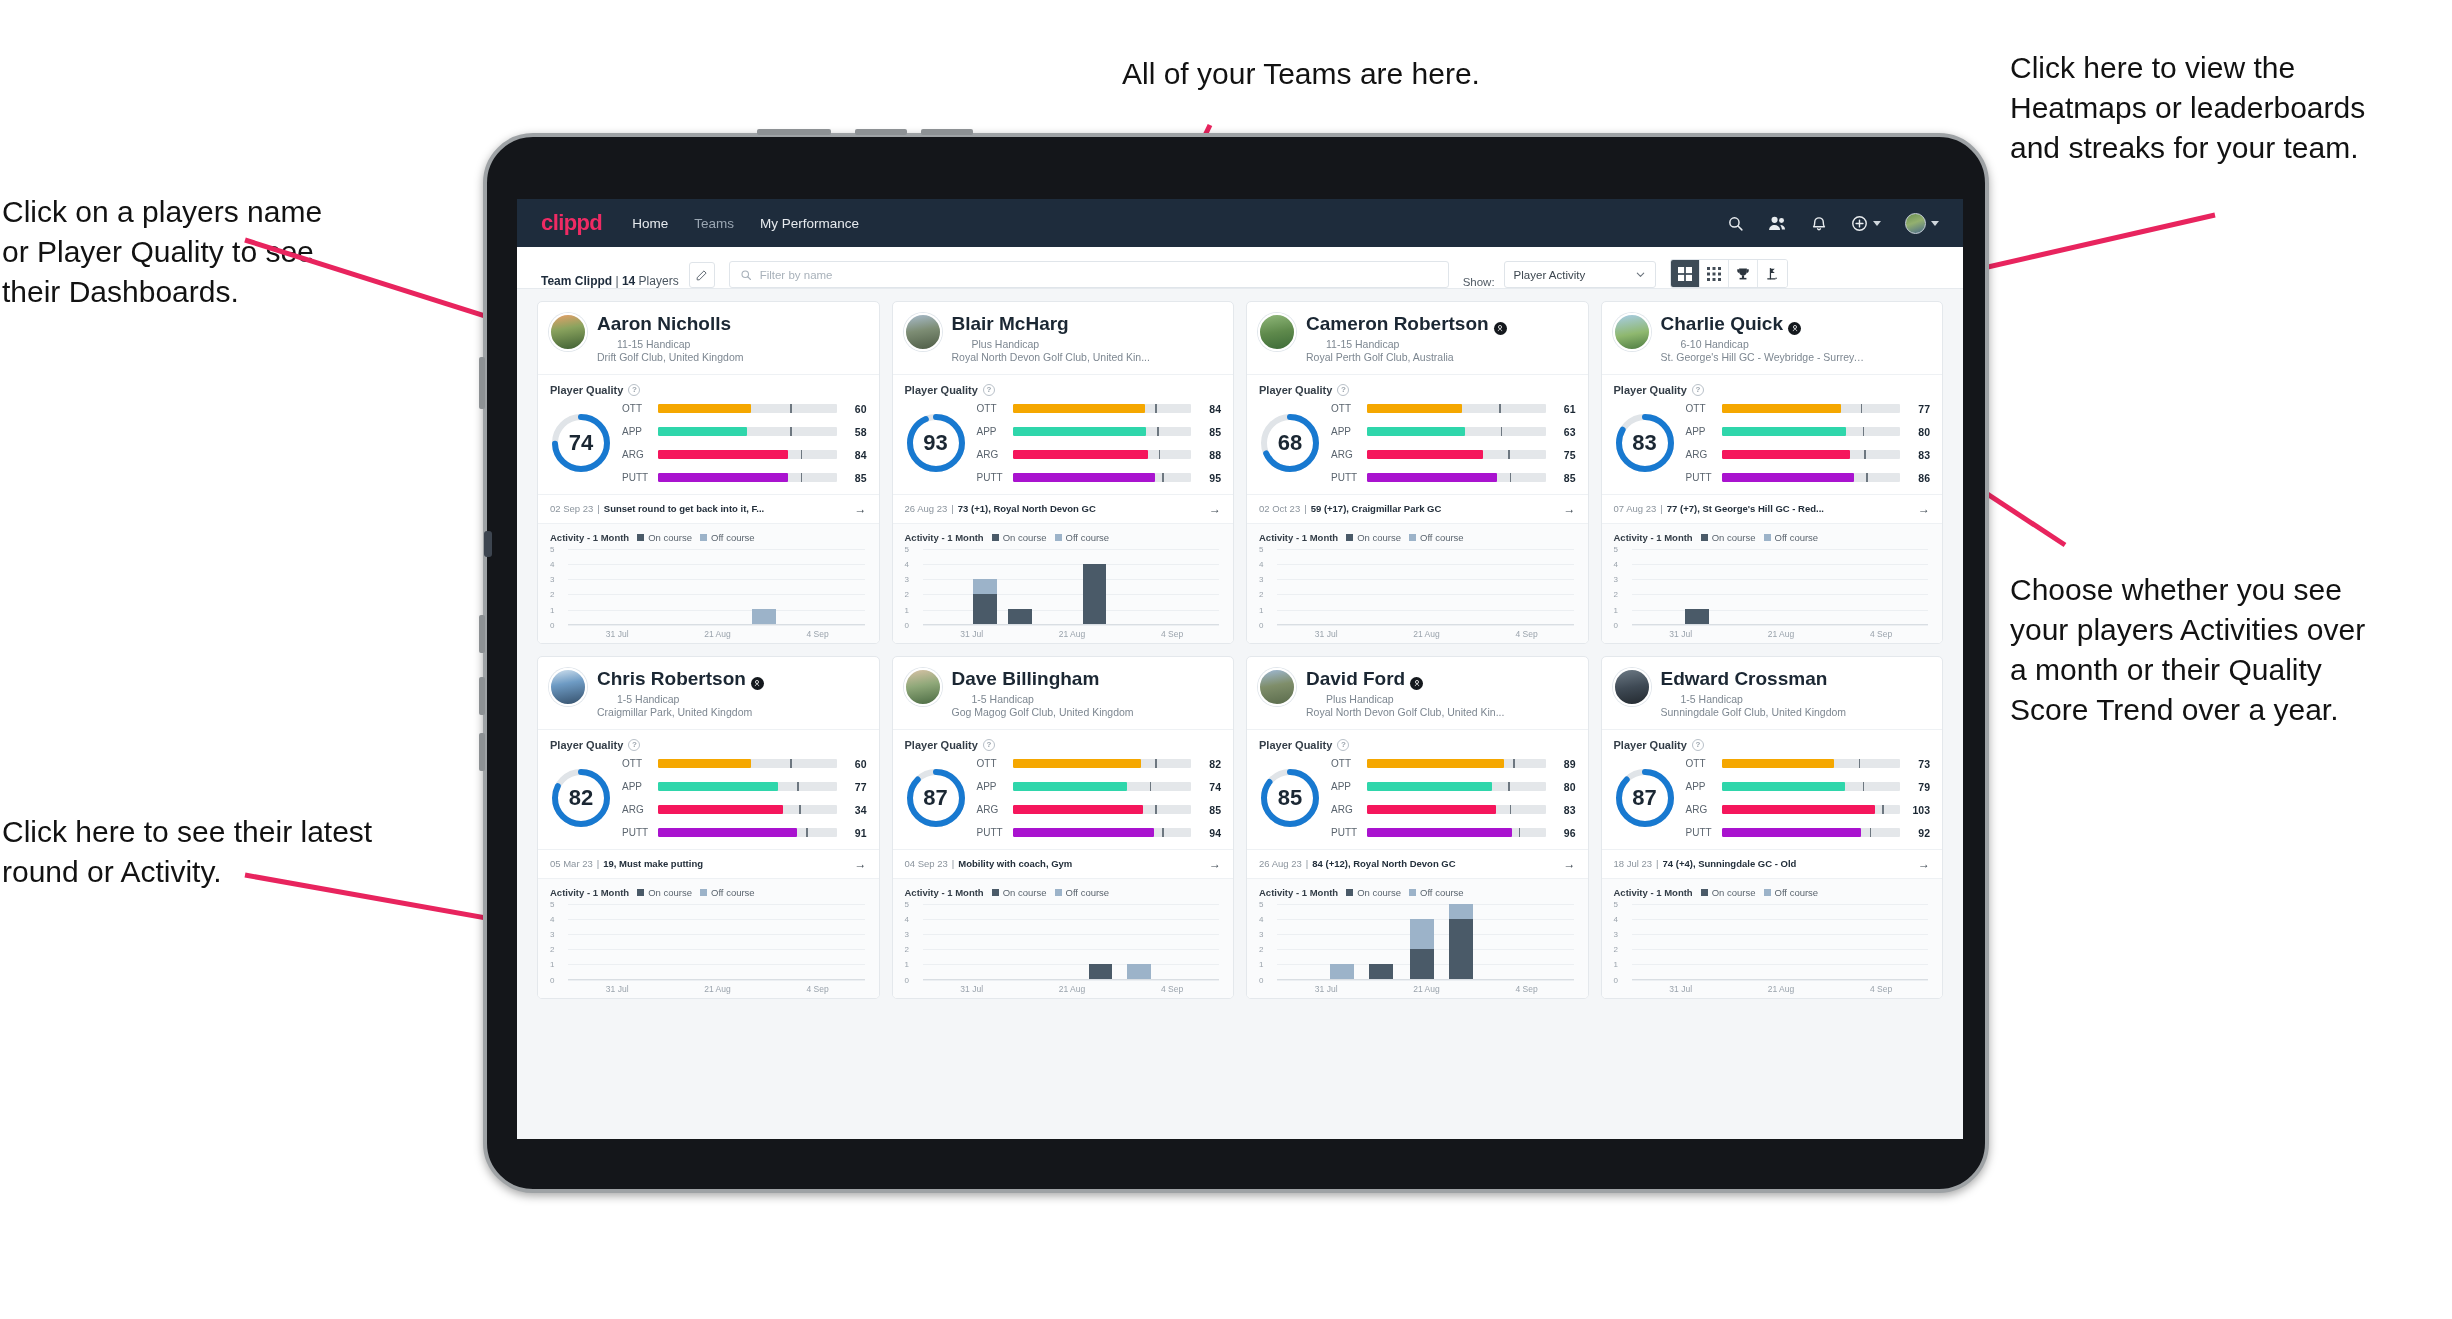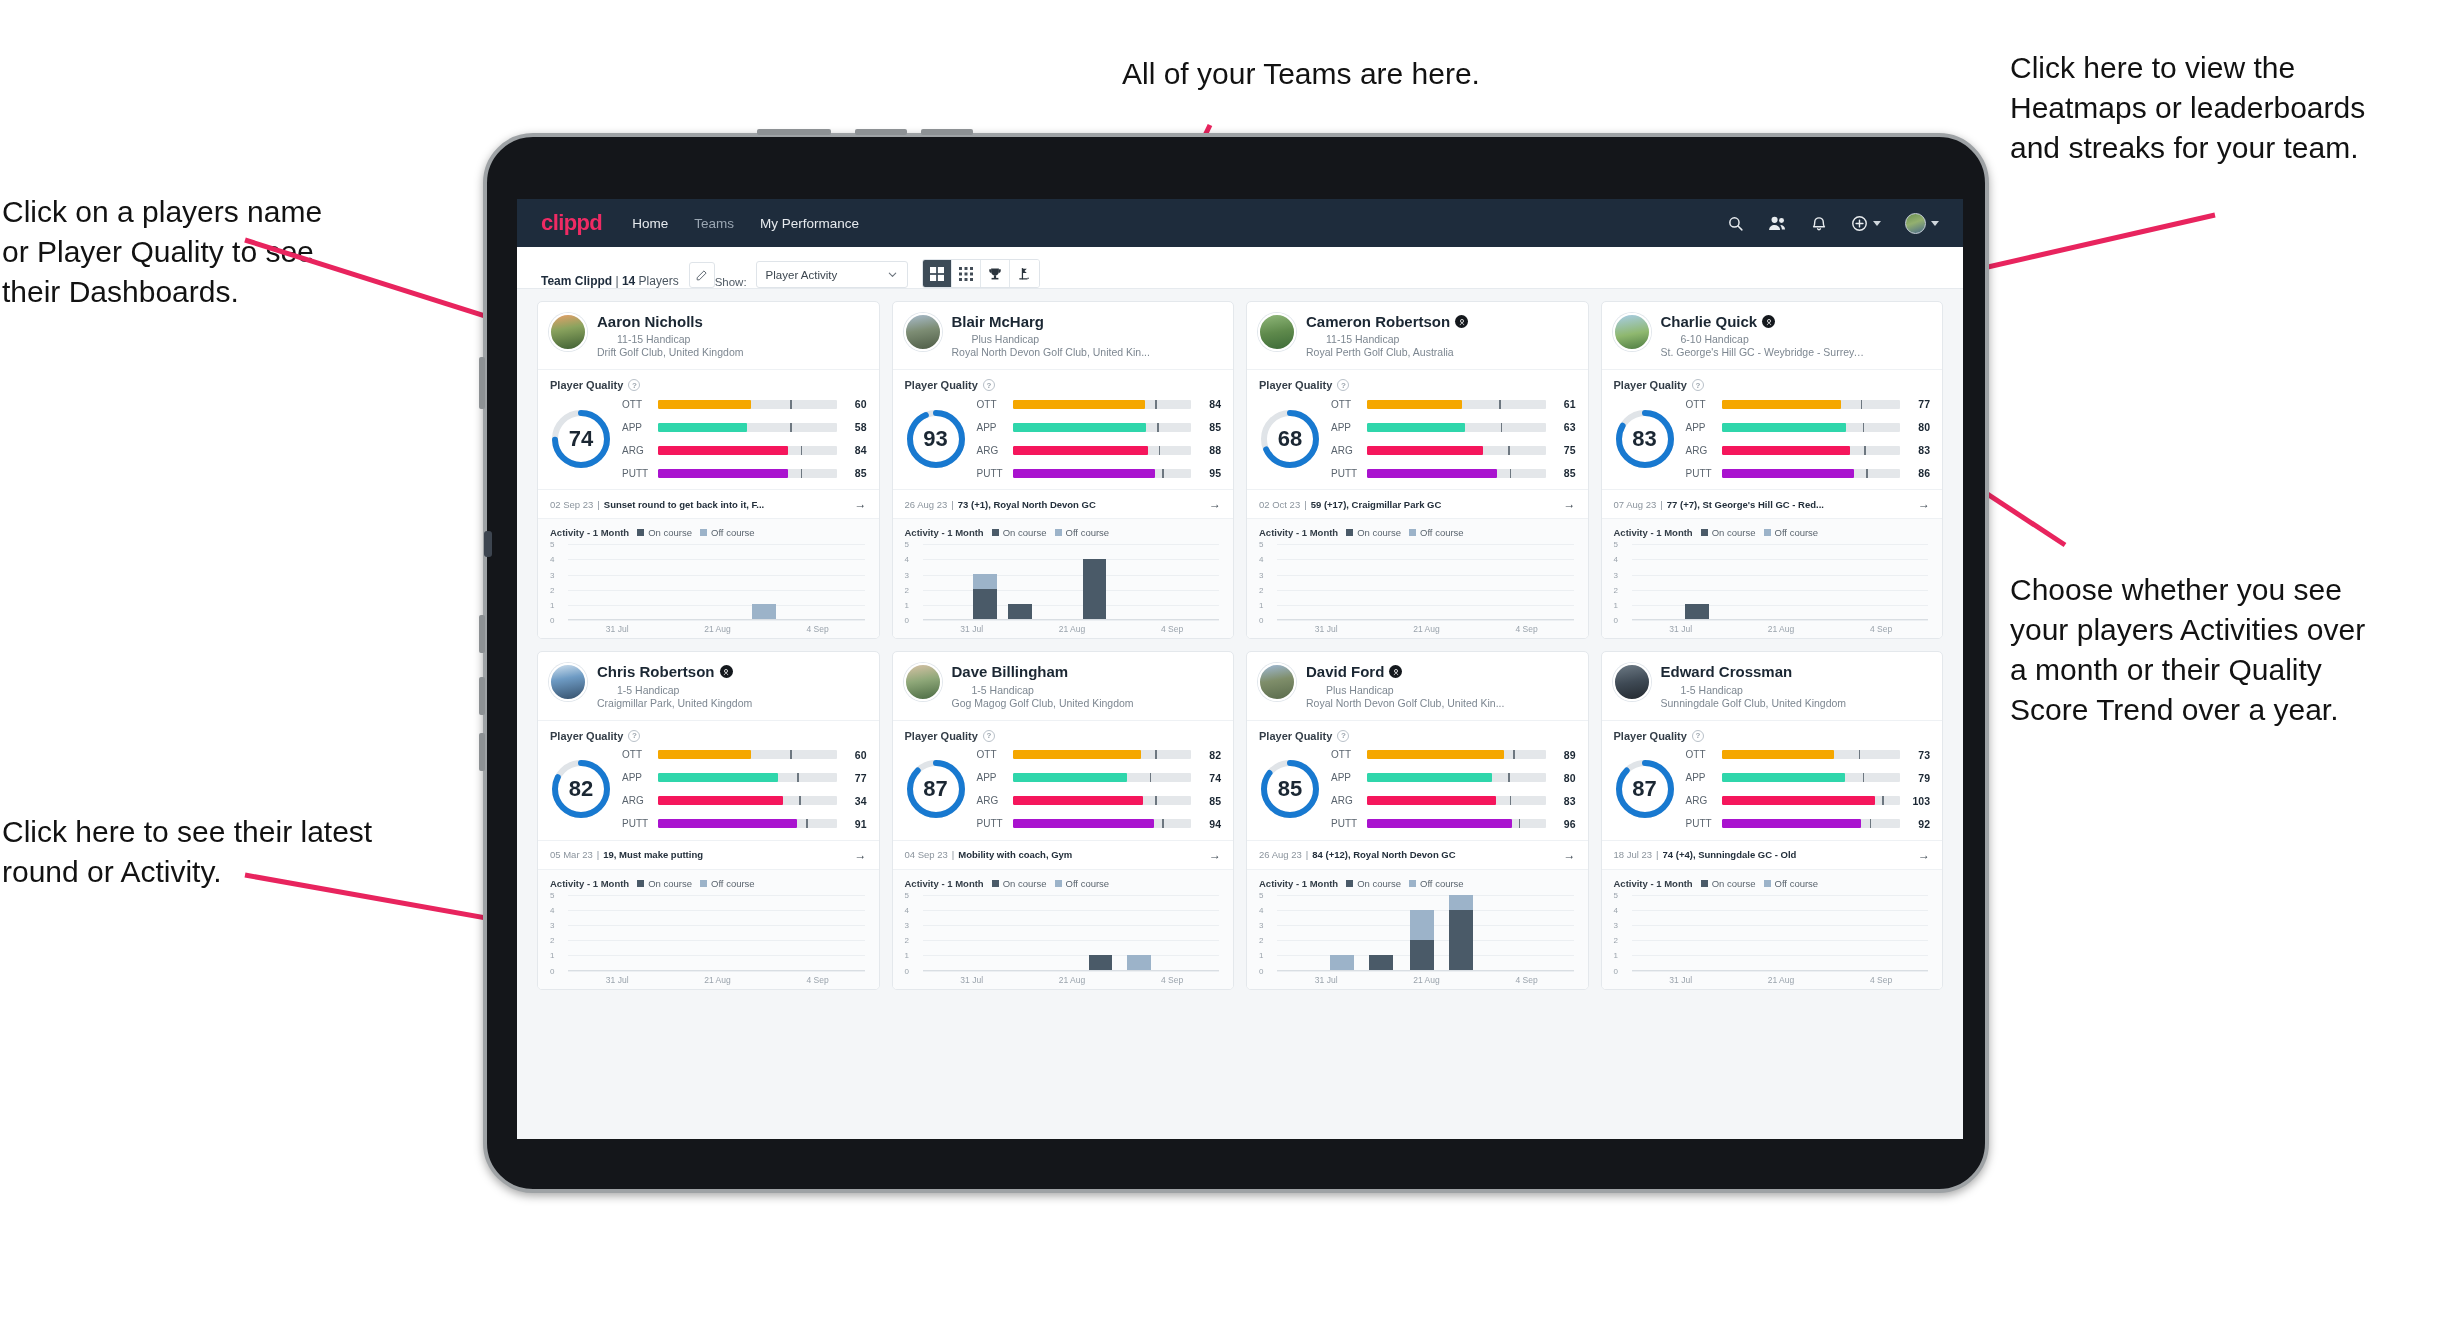--- a/index.html
+++ b/index.html
@@ -127,21 +127,21 @@
     padding: 12px 20px; display: grid; grid-template-columns: repeat(4, 1fr);
     gap: 12px; height: calc(100% - 128px); align-content: start;
   }
   .card {
     background: #fff; border: 1px solid #e4e8ec; border-radius: 5px;
     overflow: hidden; display: flex; flex-direction: column;
   }
   .c-head { display: flex; align-items: flex-start; padding: 11px 12px 11px 11px; gap: 10px; }
   .c-photo { width: 38px; height: 38px; border-radius: 50%; border: 2px solid #fff;
              box-shadow: 0 0 0 1px #e2e7ec; flex-shrink: 0; }
-  .c-name { font-size: 15px; font-weight: 700; color: #1b2733; display: flex; align-items: center; gap: 5px; line-height: 1.15; }
+  .c-name { font-size: 19px; font-weight: 700; color: #1b2733; display: flex; align-items: flex-end; gap: 5px; line-height: 1.15; }
   .c-hcp  { font-size: 10.5px; color: #7d8791; margin-top: 3px; margin-left: 20px; }
   .c-club { font-size: 10.5px; color: #7d8791; margin-top: 1px; white-space: nowrap; overflow: hidden; text-overflow: ellipsis; max-width: 205px; }
   .badge { width: 13px; height: 13px; border-radius: 50%; background: #14181d;
            display: inline-flex; align-items: center; justify-content: center; flex-shrink: 0; }
 
   .c-sect { border-top: 1px solid #eef1f4; padding: 9px 12px 10px; }
   .pq-title { font-size: 11px; color: #333d47; font-weight: 700; display: flex; align-items: center; gap: 5px; }
   .q-mark { width: 12px; height: 12px; border-radius: 50%; border: 1px solid #b9c1c9;
             color: #9aa3ac; font-size: 8px; display: flex; align-items: center; justify-content: center; }
 
@@ -274,20 +274,27 @@
 
 
       <div id="filterrow">
         <div id="teamlabel">
           <b>Team Clippd</b><span> | </span><b>14</b><span> Players</span>
         </div>
         <div id="edit-btn">
           <svg width="13" height="13" viewBox="0 0 24 24" fill="none" stroke="#5a646e" stroke-width="1.8">
             <path d="M16.5 3.5l4 4L8 20H4v-4z" stroke-linejoin="round"></path>
           </svg>
+        </div>
+        <div id="searchbox">
+          <svg width="12" height="12" viewBox="0 0 24 24" fill="none" stroke="#a8b1ba" stroke-width="2.2">
+            <circle cx="10.5" cy="10.5" r="6.5"></circle>
+              <line x1="15.5" y1="15.5" x2="21" y2="21" stroke-linecap="round"></line>
+          </svg>
+          <input type="text" placeholder="Filter by name" style="">
         </div>
         <div id="showlabel">Show:</div>
         <div id="showsel">
           <span>Player Activity</span>
           <svg width="11" height="11" viewBox="0 0 24 24" fill="none" stroke="#6b747d" stroke-width="2.4">
             <polyline points="5,9 12,16 19,9" stroke-linecap="round" stroke-linejoin="round"></polyline>
           </svg>
         </div>
         <div id="viewtoggle">
           <div class="vt active">

